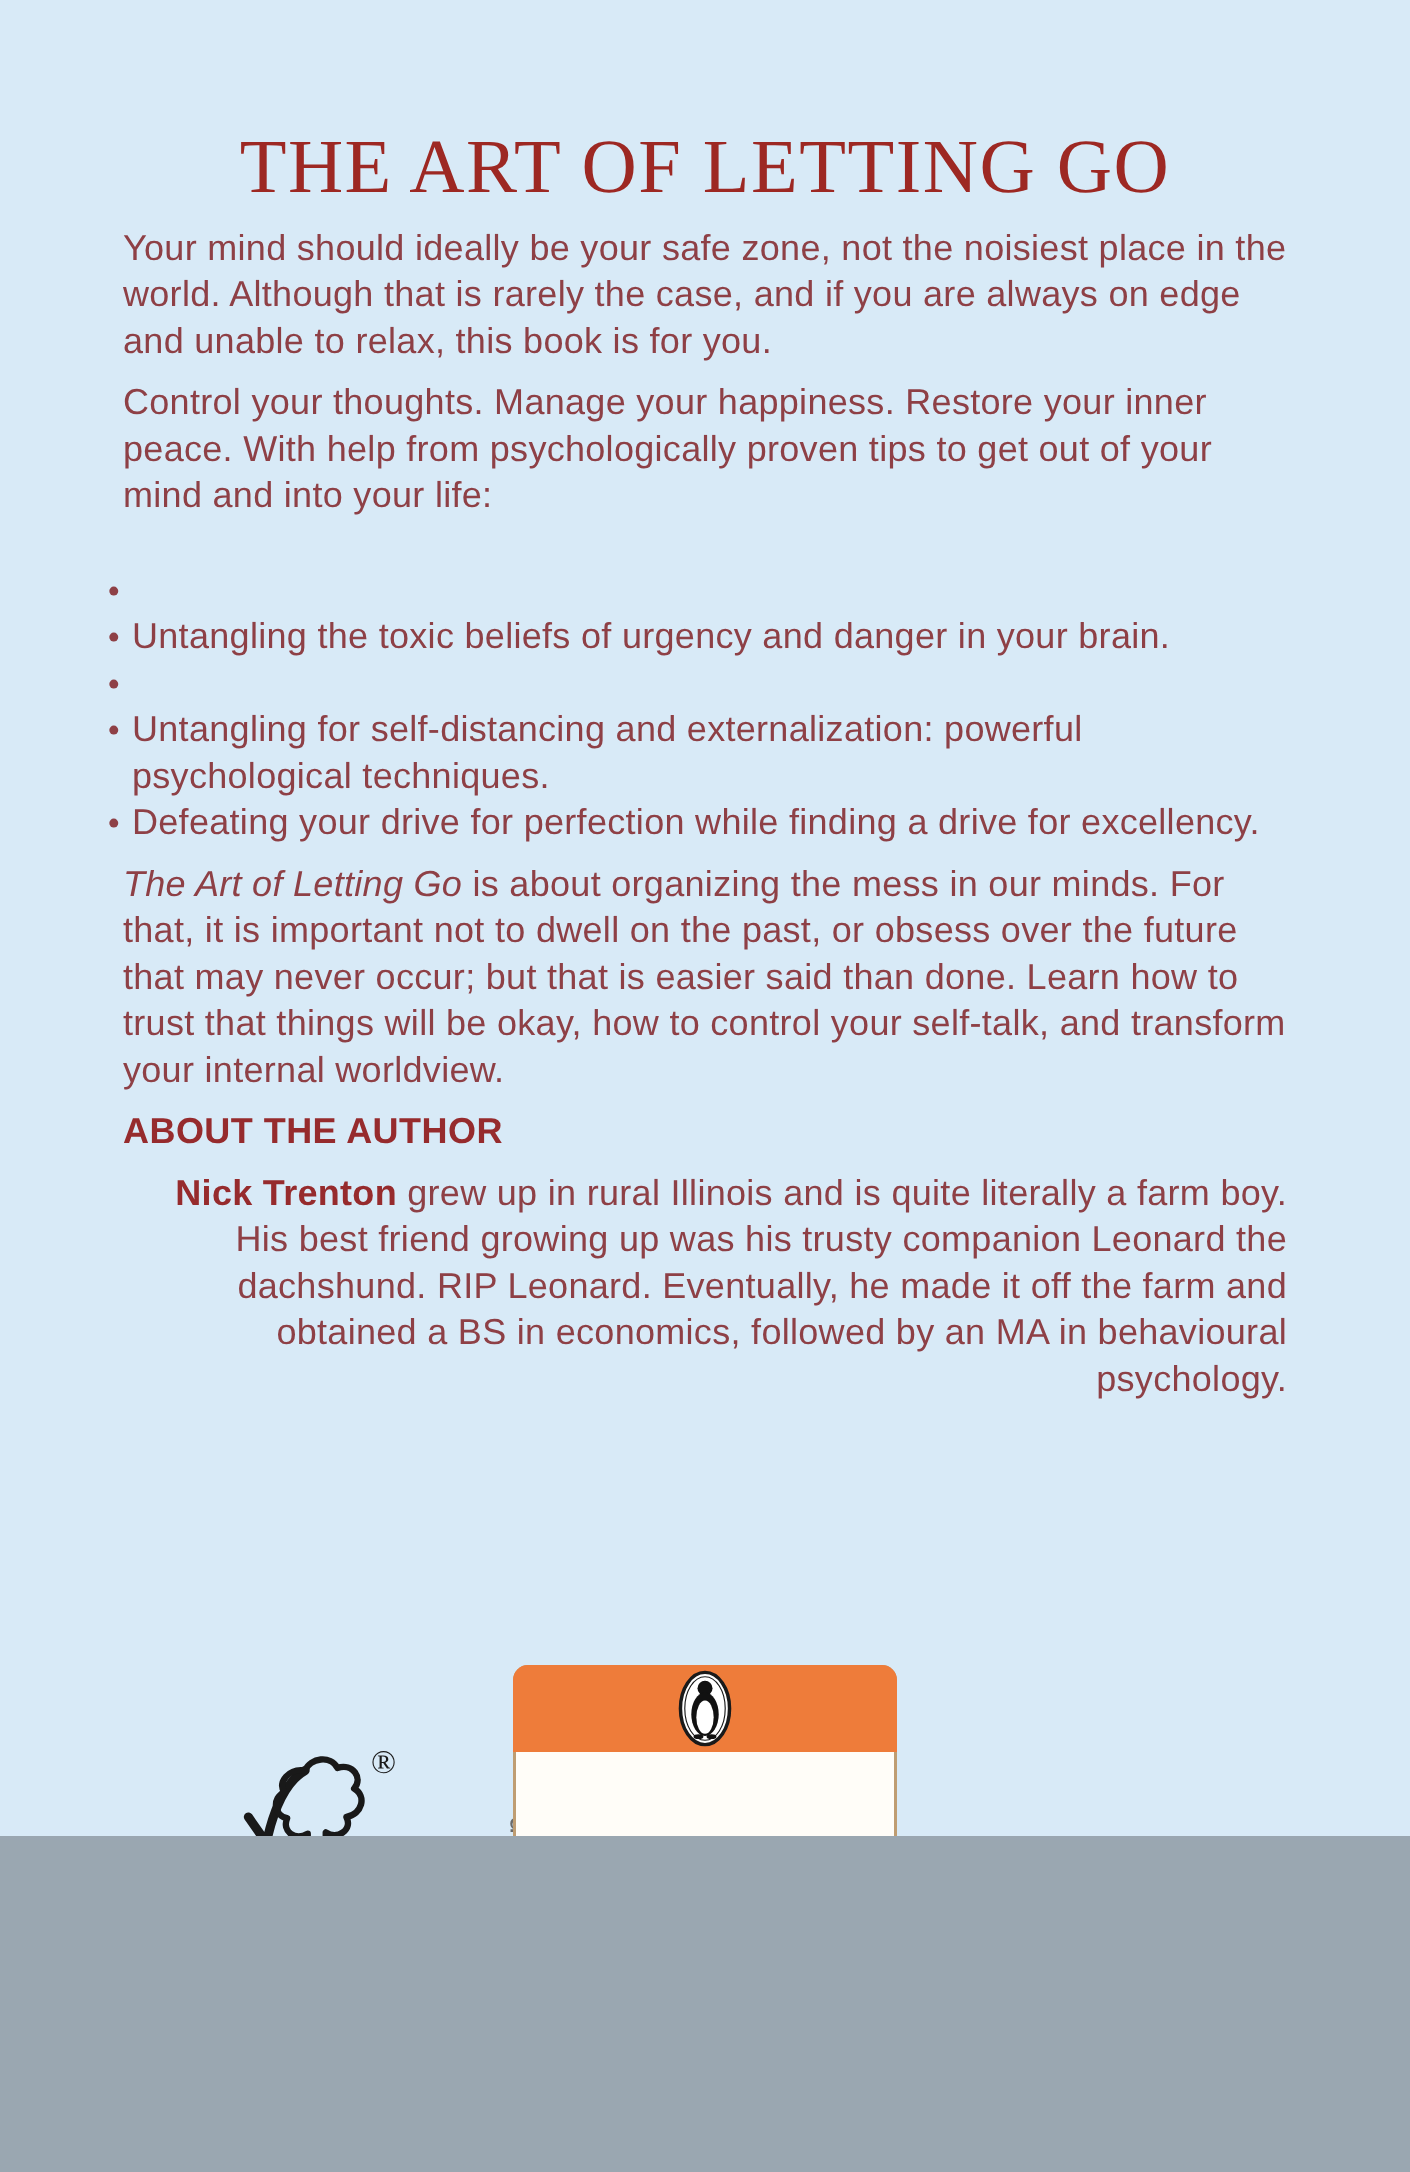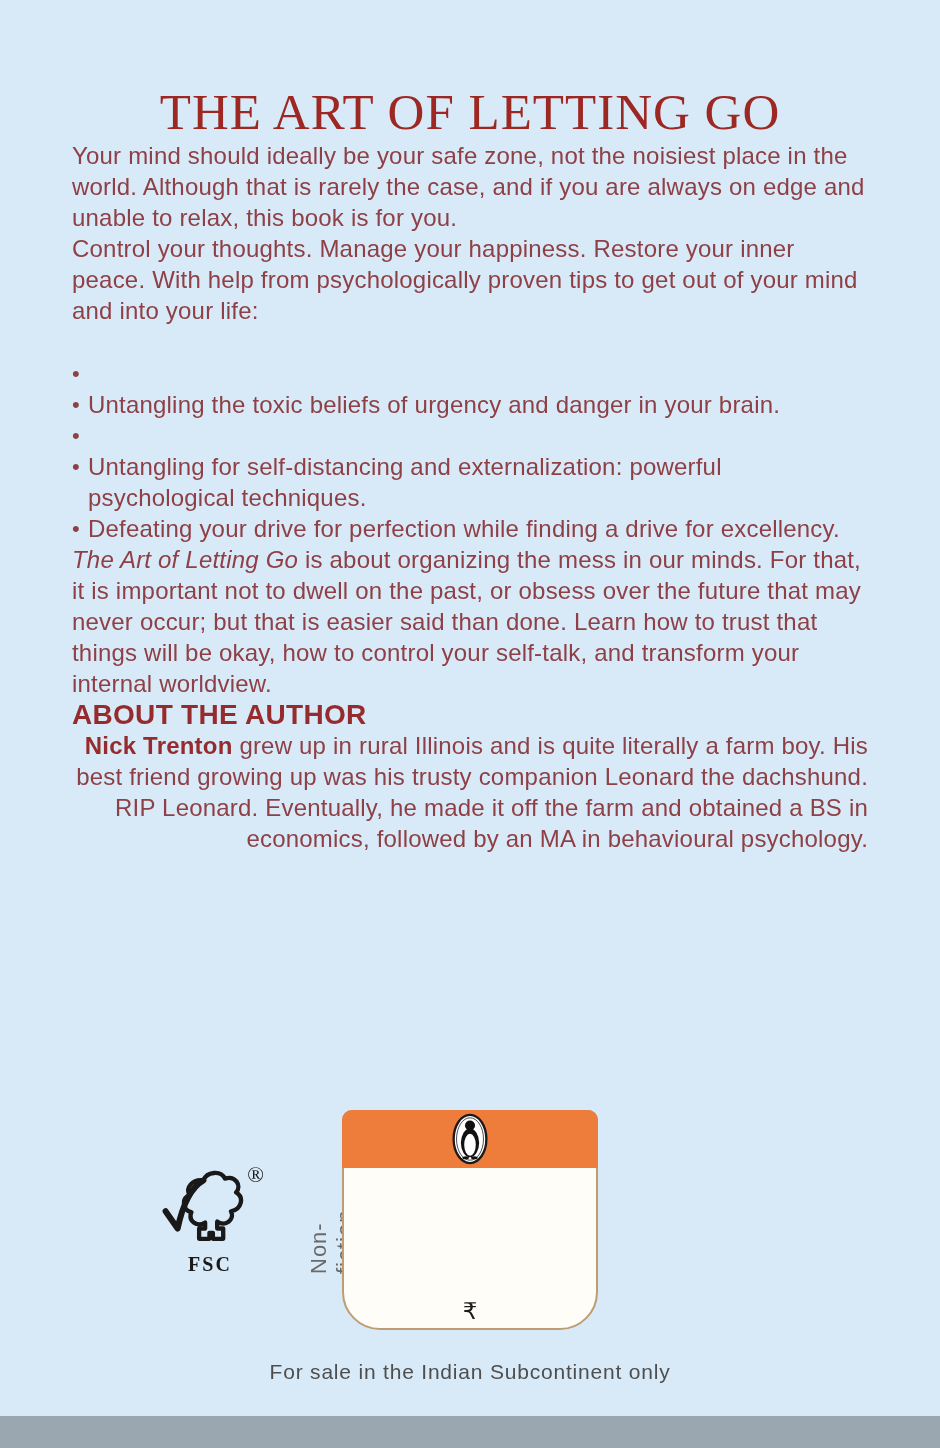--- a/index.html
+++ b/index.html
@@ -10,21 +10,21 @@
     --orange:#ee7c3a;
     --box-border:#bf9d72;
     --ink-black:#191919;
     --gray-text:#4e4e4e;
     --nonfiction-gray:#6a6a6a;
   }
   html,body{margin:0;padding:0;}
   body{background:#9aa7b1;}
   .page{
     position:relative;
-    width:940px;height:1416px;
+    width:940px;height:1224px;
     margin:0 auto;
     background:var(--bg);
     overflow:hidden;
     font-family:"Liberation Sans",sans-serif;
   }
   .title{
     margin:0;
     padding-top:86px;
     text-align:center;
     font-family:"Liberation Serif",serif;
@@ -35,21 +35,21 @@
     color:var(--title-red);
   }
   .content{
     width:796px;
     margin-left:72px;
     color:var(--body-maroon);
     font-size:24px;
     line-height:31px;
     letter-spacing:0.2px;
   }
-  .content p{margin:0;}
+  .content p{margin:10px;}
   .para-1{margin-top:30px;}
   .para-2{margin-top:22px;}
   .bullet-list{
     list-style:none;
     margin:32px 0 0 0;
     padding:0;
   }
   .bullet-list li{
     display:flex;
     align-items:flex-start;
@@ -57,21 +57,21 @@
   .bullet-marker{
     flex:0 0 16px;
     text-align:left;
     font-size:22px;
   }
   .synopsis{margin-top:33px;}
   .synopsis em{font-style:italic;}
   .about-heading{
     margin:0;
     margin-top:42px;
-    font-size:28px;
+    font-size:24px;
     font-weight:bold;
     letter-spacing:0.3px;
     color:var(--heading-red);
   }
   .bio{margin-top:4px;text-align:right;}
   .bio strong{color:var(--heading-red);}
   
   .fsc-logo{
     position:absolute;
     left:158px;top:1164px;

